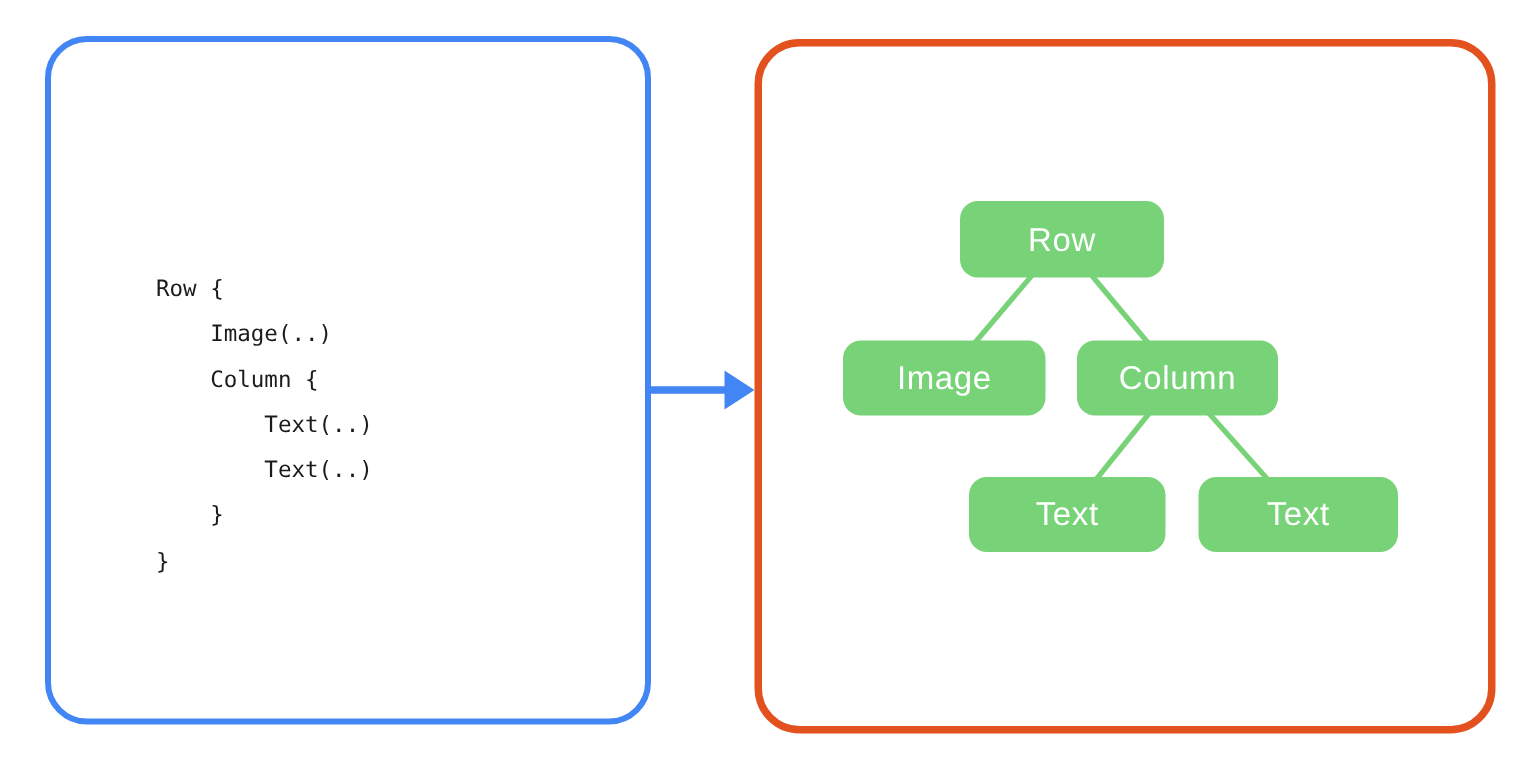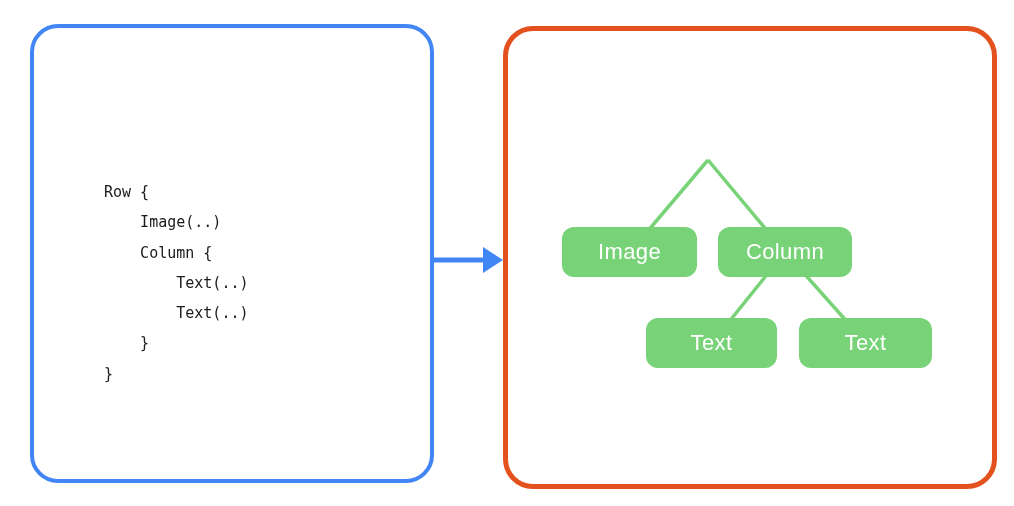--- a/index.html
+++ b/index.html
@@ -102,18 +102,19 @@
 
   <div class="panel tree-panel"></div>
 
   <svg class="edges-svg" viewBox="0 0 1014 506">
     <line x1="708" y1="160" x2="630" y2="252" stroke="#78D378" stroke-width="3.5"></line>
     <line x1="708" y1="160" x2="785" y2="252" stroke="#78D378" stroke-width="3.5"></line>
     <line x1="785" y1="252" x2="712" y2="343" stroke="#78D378" stroke-width="3.5"></line>
     <line x1="785" y1="252" x2="866" y2="343" stroke="#78D378" stroke-width="3.5"></line>
   </svg>
 
+  <div class="node node-row">Row</div>
   <div class="node node-image">Image</div>
   <div class="node node-column">Column</div>
   <div class="node node-text1">Text</div>
   <div class="node node-text2">Text</div>
 
 </div>
 
 </body></html>

